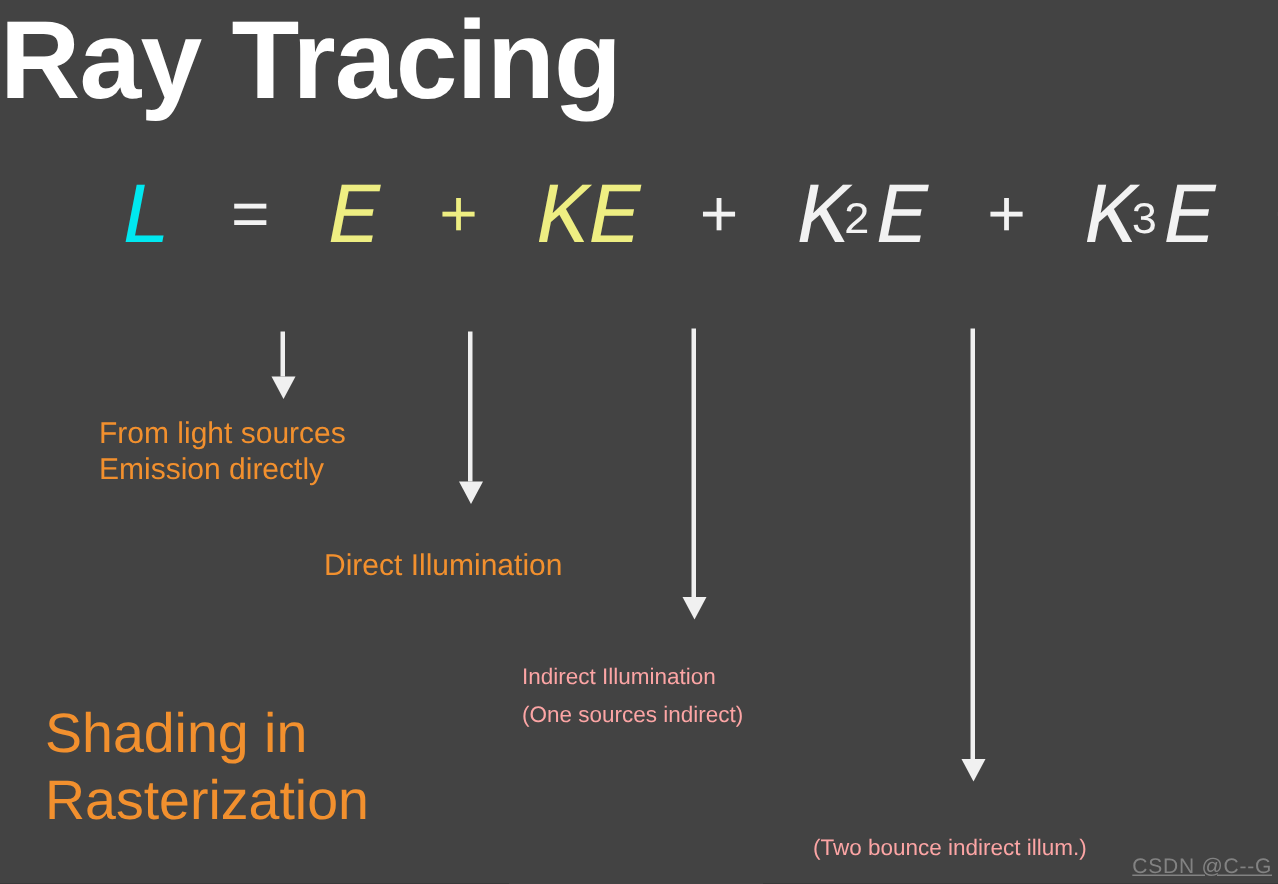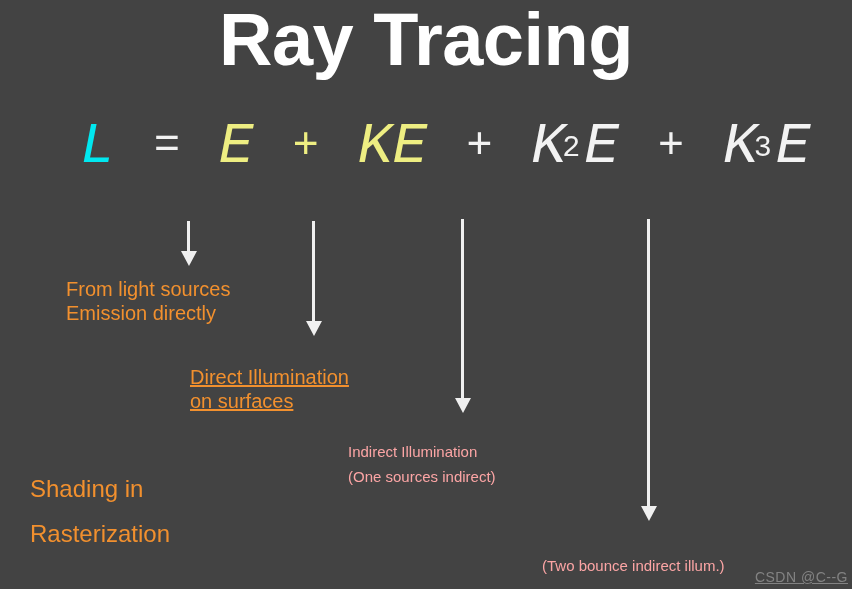--- a/index.html
+++ b/index.html
@@ -17,21 +17,21 @@
     font-family: "Liberation Sans", sans-serif;
     -webkit-font-smoothing: antialiased;
   }
 
   
   .slide-title {
     position: absolute;
     left: 0;
     top: 2px;
     width: 852px;
-    text-align: center;
+    text-align: left;
     color: #ffffff;
     font-family: "Liberation Sans Narrow", "Liberation Sans", sans-serif;
     font-size: 74px;
     font-weight: 700;
     letter-spacing: -0.5px;
     line-height: 1.04;
     white-space: nowrap;
   }
 
   
@@ -105,21 +105,21 @@
     font-size: 20px;
     line-height: 24px;
   }
   .label-white {
     color: #fca5a5;
     font-size: 15px;
     line-height: 25px;
   }
   .label-big-orange {
     color: #f2902e;
-    font-size: 24px;
+    font-size: 37px;
     line-height: 45px;
   }
 
   
   .watermark {
     position: absolute;
     right: 4px;
     bottom: 4px;
     color: #8e8e8e;
     font-size: 14px;
@@ -168,23 +168,22 @@
   <div class="arrow" style="left:641px; top:219px; height:302px;">
     <div class="shaft" style="height:287px;"></div>
     <div class="head" style="top:287px;"></div>
   </div>
 
   <div class="label label-orange" style="left:66px; top:277px;">
     <div>From light sources</div>
     <div>Emission directly</div>
   </div>
 
-  <div class="label label-orange" style="left:190px; top:365px;text-decoration:underline;">
+  <div class="label label-orange" style="left:216px; top:365px;">
     <div>Direct Illumination</div>
-    <div>on surfaces</div>
   </div>
 
   <div class="label label-white" style="left:348px; top:439px;">
     <div>Indirect Illumination</div>
     <div>(One sources indirect)</div>
   </div>
 
   <div class="label label-big-orange" style="left:30px; top:466px;">
     <div>Shading in</div>
     <div>Rasterization</div>

